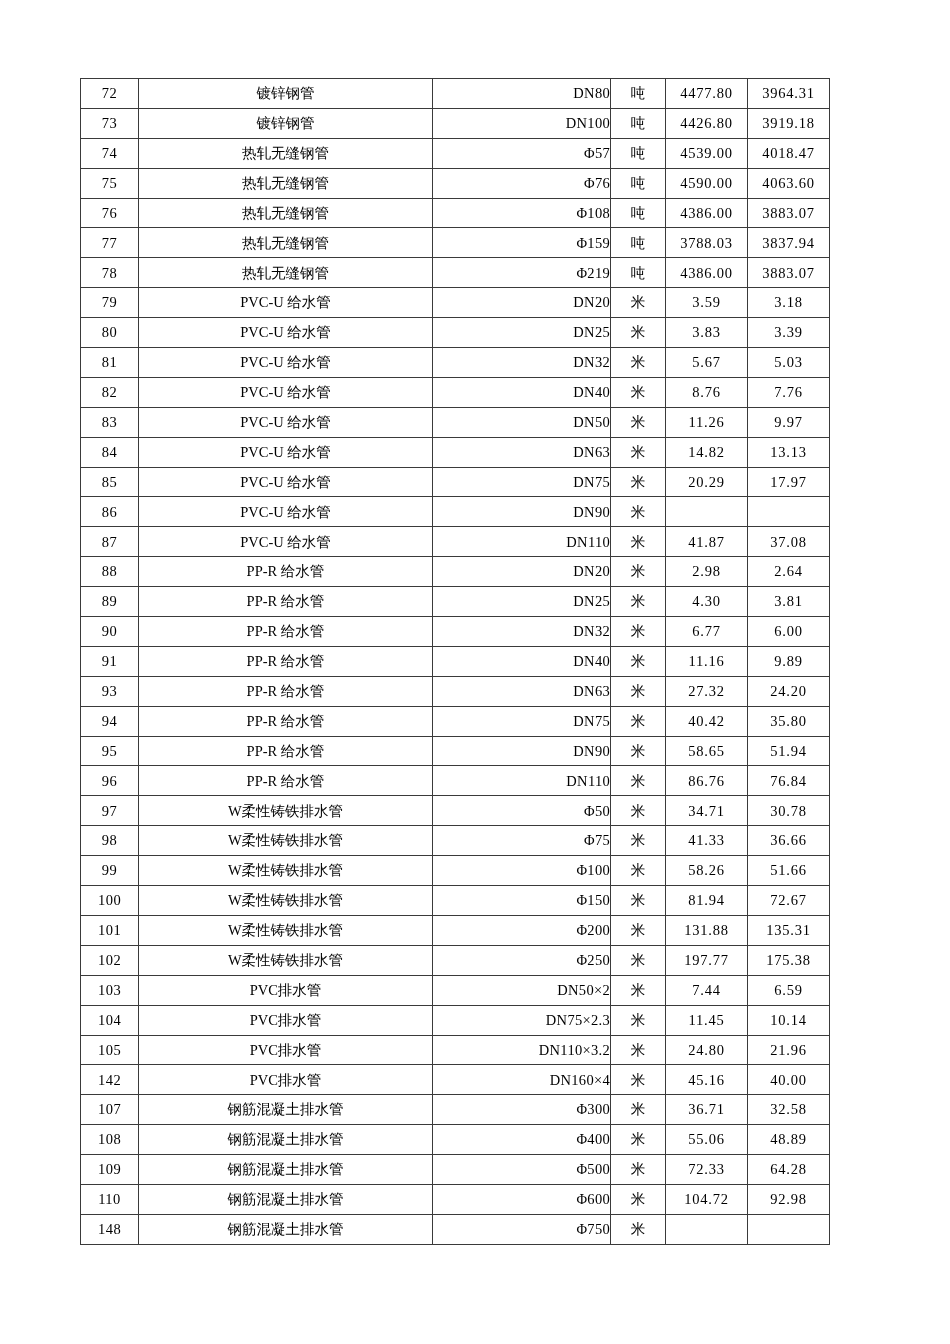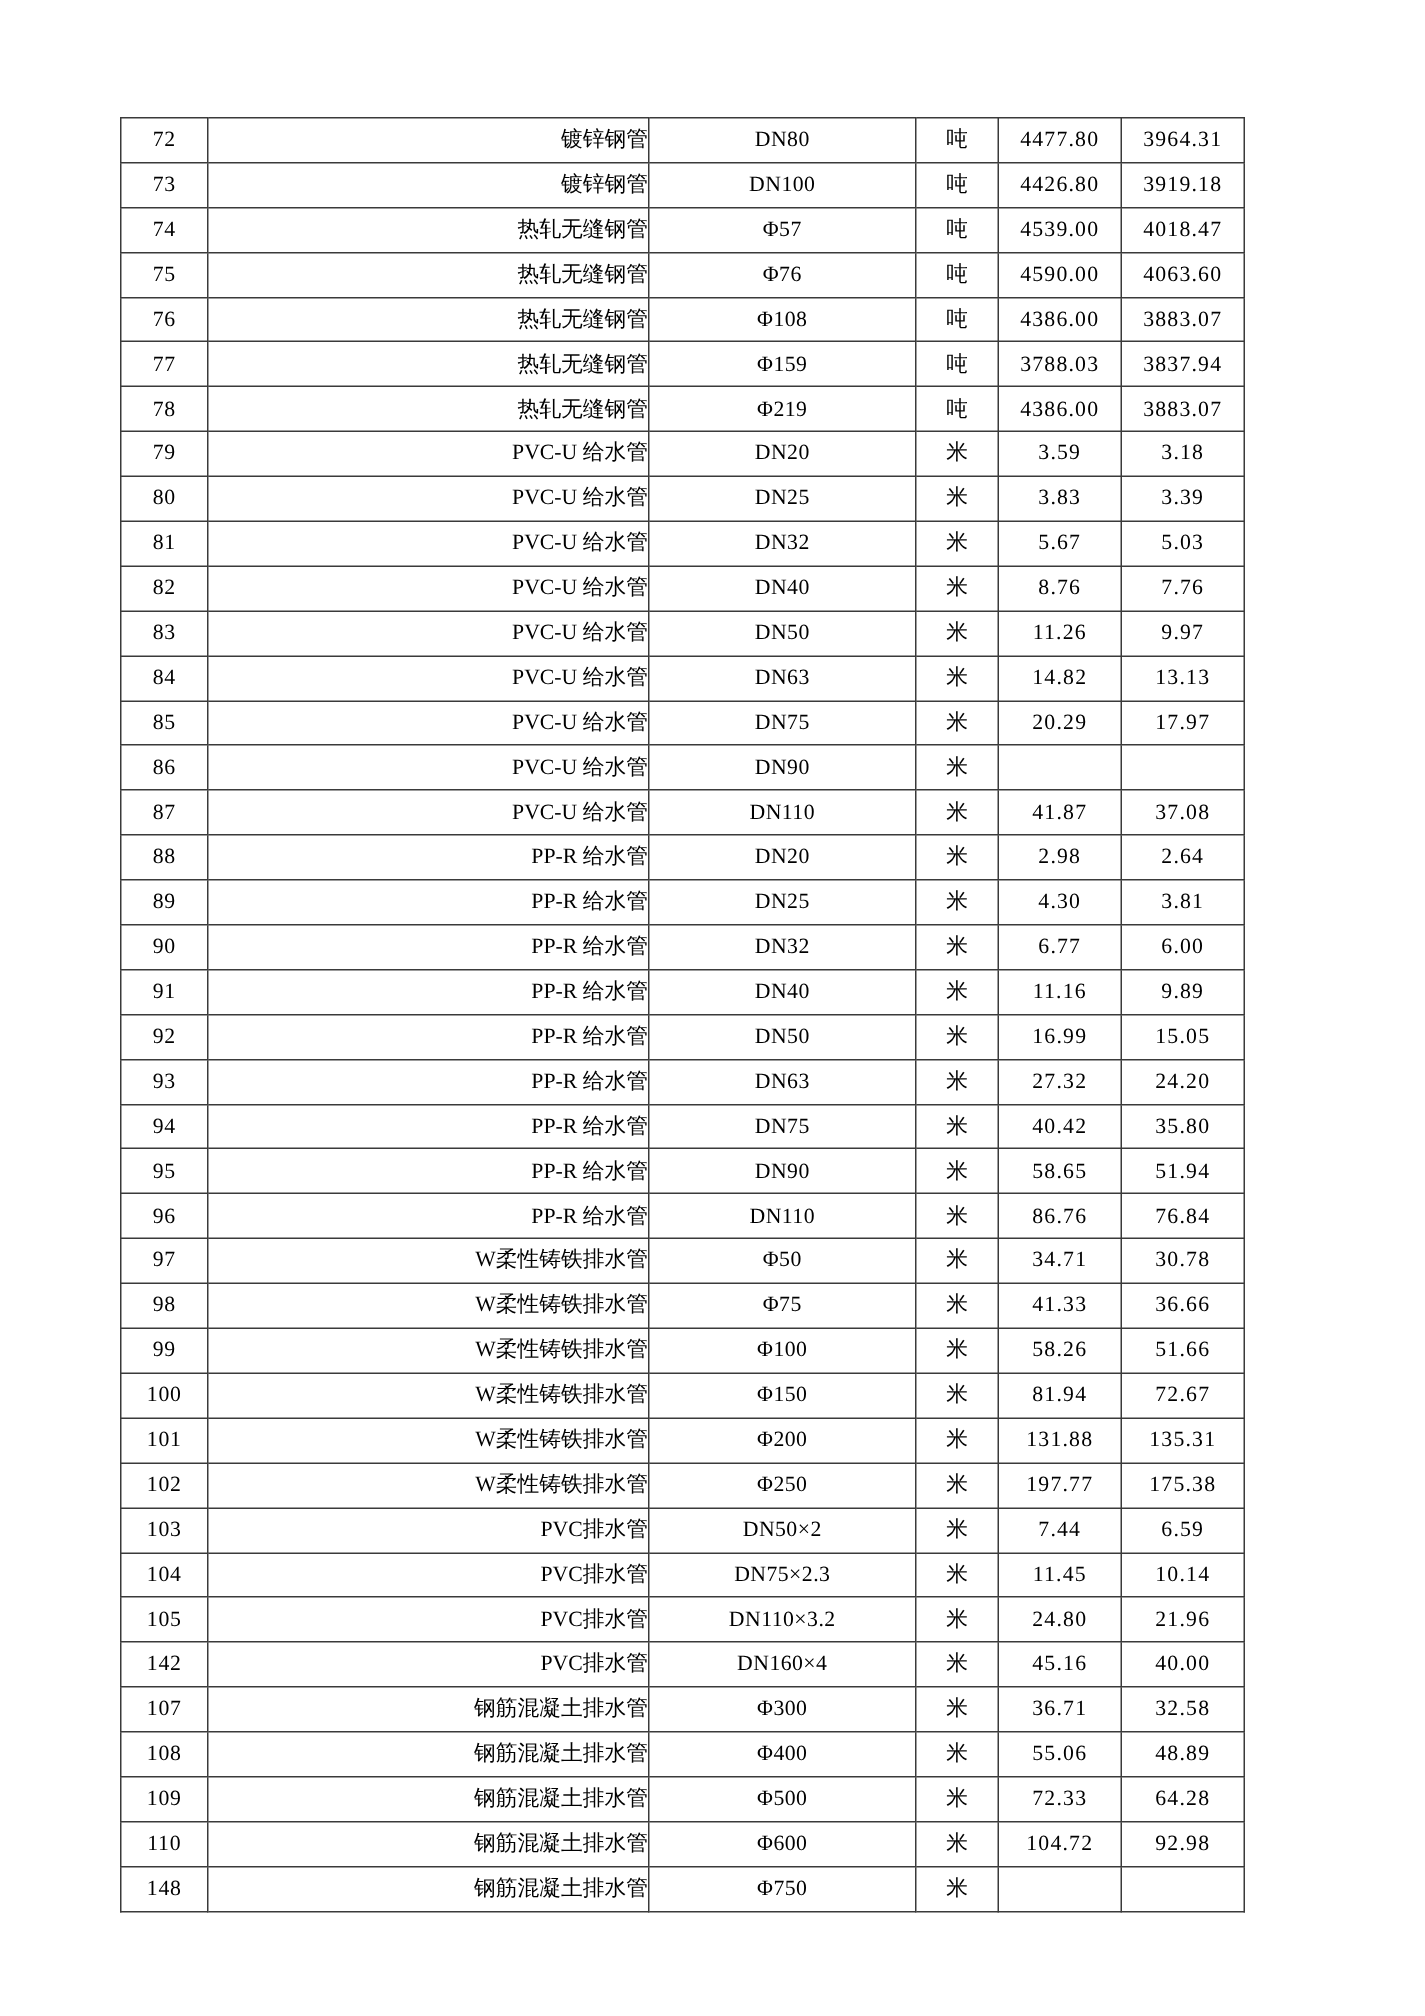--- a/index.html
+++ b/index.html
@@ -50,26 +50,26 @@
   col.c-unit  { width: 55px; }
   col.c-p1    { width: 82px; }
   col.c-p2    { width: 82px; }
 
   td.cell-no {
     text-align: center;
     font-family: "Liberation Serif", "DejaVu Serif", serif;
     letter-spacing: 0.5px;
   }
   td.cell-name {
+    text-align: center;
+    padding-left: 4px;
+    font-family: "Liberation Serif", "DejaVu Serif", serif;
+  }
+  td.cell-spec {
     text-align: right;
-    padding-left: 4px;
-    font-family: "Liberation Serif", "DejaVu Serif", serif;
-  }
-  td.cell-spec {
-    text-align: center;
     padding-left: 4px;
     font-family: "Liberation Serif", "DejaVu Serif", serif;
     letter-spacing: 0.3px;
     margin-left: 19px;
   }
   td.cell-unit {
     text-align: center;
     font-family: "Liberation Serif", "DejaVu Serif", serif;
   }
   td.cell-price {
@@ -247,28 +247,20 @@
           </tr>
           <tr>
             <td class="cell-no">91</td>
             <td class="cell-name">PP-R 给水管</td>
             <td class="cell-spec">DN40</td>
             <td class="cell-unit">米</td>
             <td class="cell-price">11.16</td>
             <td class="cell-price">9.89</td>
           </tr>
           <tr>
-            <td class="cell-no">92</td>
-            <td class="cell-name">PP-R 给水管</td>
-            <td class="cell-spec">DN50</td>
-            <td class="cell-unit">米</td>
-            <td class="cell-price">16.99</td>
-            <td class="cell-price">15.05</td>
-          </tr>
-          <tr>
             <td class="cell-no">93</td>
             <td class="cell-name">PP-R 给水管</td>
             <td class="cell-spec">DN63</td>
             <td class="cell-unit">米</td>
             <td class="cell-price">27.32</td>
             <td class="cell-price">24.20</td>
           </tr>
           <tr>
             <td class="cell-no">94</td>
             <td class="cell-name">PP-R 给水管</td>

